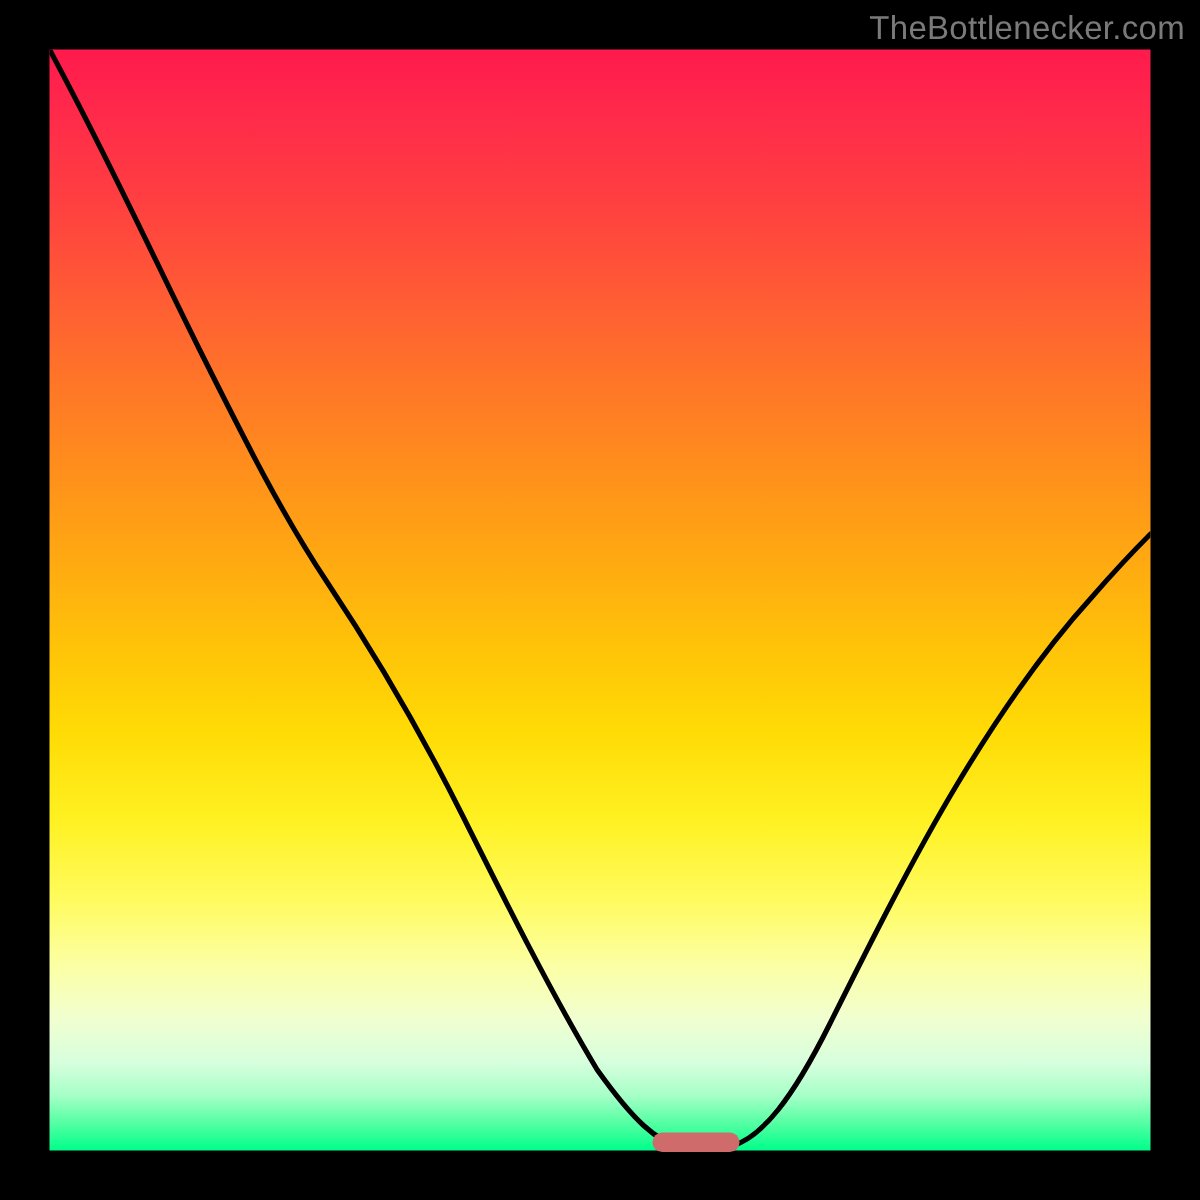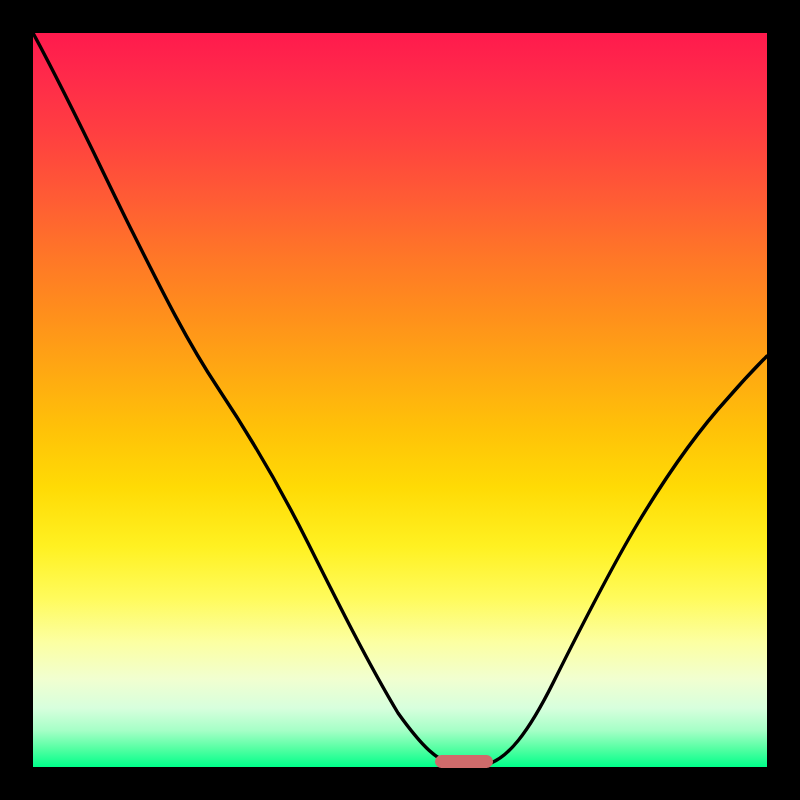--- a/index.html
+++ b/index.html
@@ -82,13 +82,14 @@
                L 455 731
                C 475 725, 495 700, 520 650
                C 545 600, 575 540, 605 490
                C 635 440, 665 398, 695 365
                C 715 342, 725 332, 734 323" fill="none" stroke="#000" stroke-width="3.4" stroke-linecap="round"></path>
     </svg>
 
     <div class="marker" style="left:402px; top:722px; width:58px; height:13px;"></div>
   </div>
 
+  <div class="watermark">TheBottlenecker.com</div>
 </div>
 
 </body></html>

